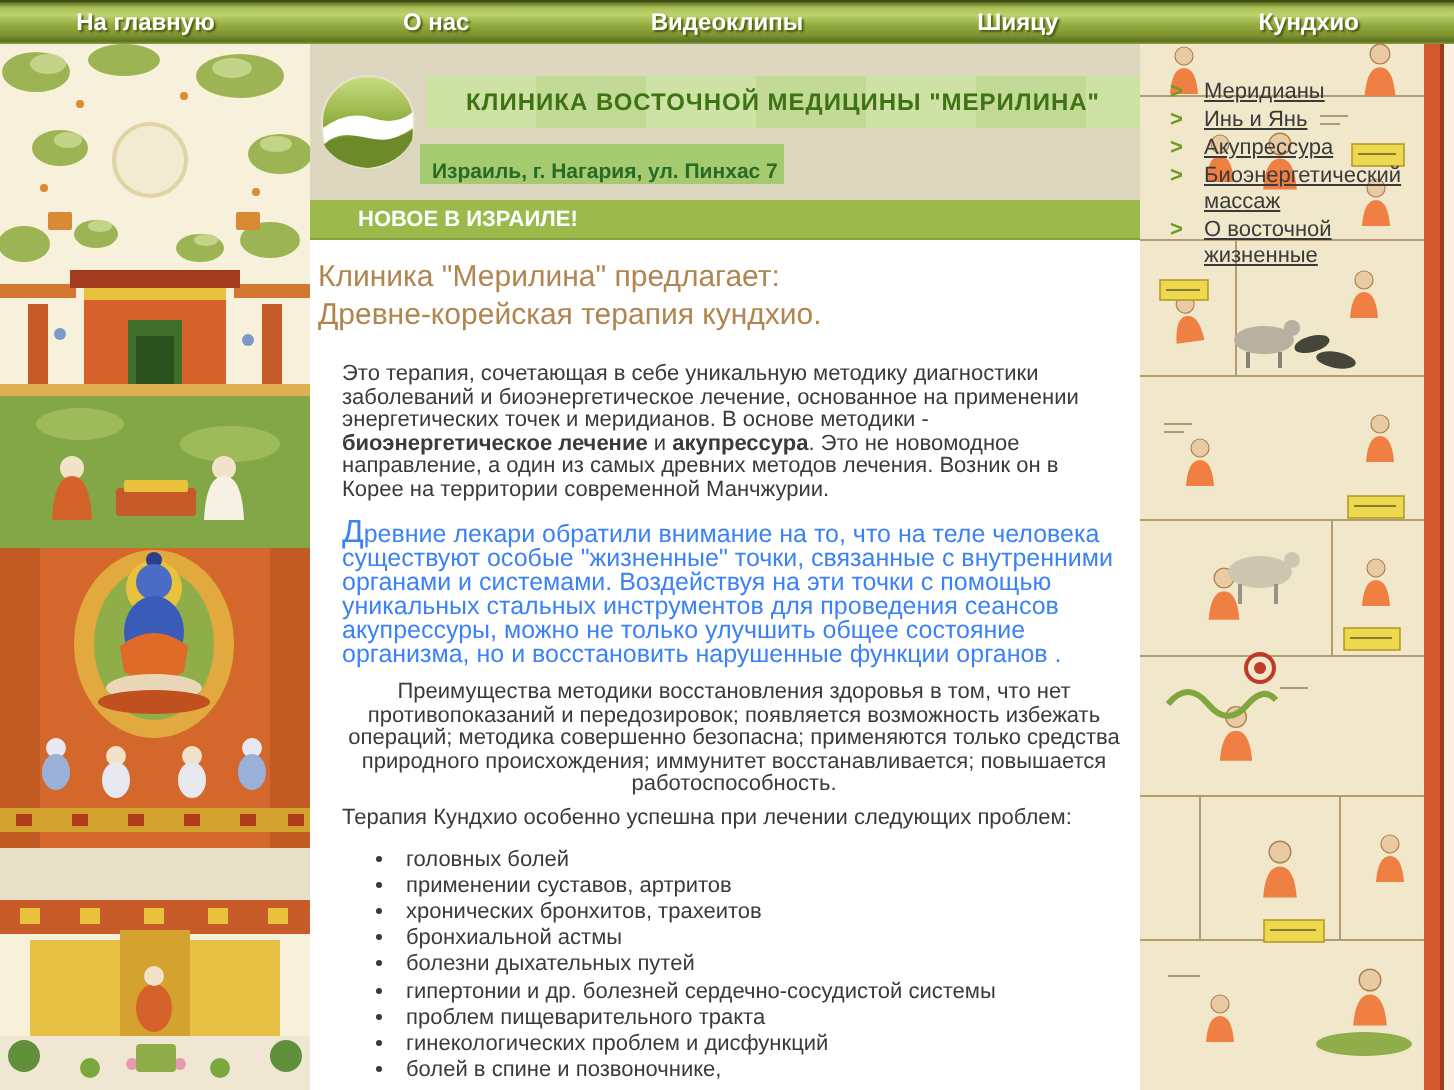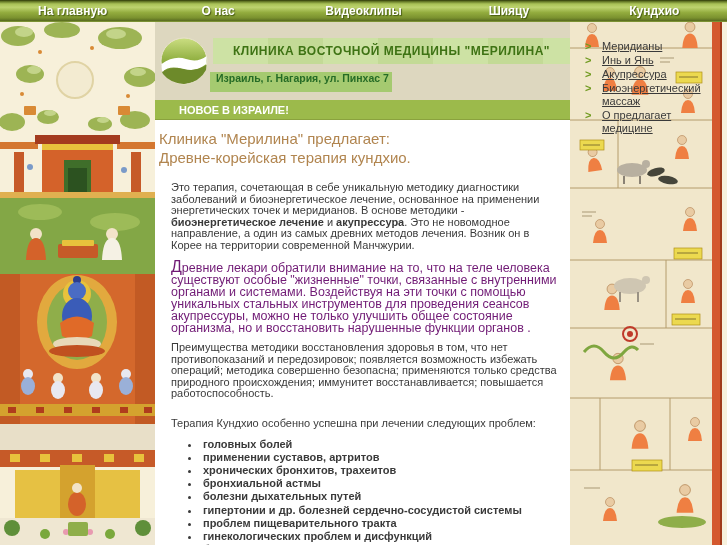--- a/index.html
+++ b/index.html
@@ -21,33 +21,33 @@
   .center-col{position:absolute;top:22px;left:155px;width:415px;height:523px;background:#ffffff;}
   .right-col{position:absolute;top:22px;left:570px;width:157px;height:523px;}
   
   .center-header{position:relative;height:78px;background:#ddd7bf;}
   .logo{position:absolute;left:5px;top:15px;width:48px;height:48px;}
   .title-strip{position:absolute;left:58px;top:16px;right:0;height:26px;
     background:repeating-linear-gradient(90deg,#cde2a4 0 55px,#c3da96 55px 110px);
     display:flex;align-items:center;justify-content:center;}
   .title-strip .t{color:#3e7314;font-weight:bold;font-size:12px;letter-spacing:.5px;}
   .addr-strip{position:absolute;left:55px;top:50px;width:182px;height:20px;background:#a5ca70;
-    display:flex;align-items:flex-start;}
+    display:flex;align-items:flex-end;}
   .addr{color:#266c26;font-weight:bold;font-size:10.5px;padding-left:6px;}
   .banner{height:20px;background:#9cba4b;color:#ffffff;font-weight:bold;font-size:11px;
     line-height:20px;padding-left:24px;box-sizing:border-box;border-bottom:1px solid #8aa23e;}
   
   .content{padding:9px 12px 0 4px;}
   .headline{color:#b1854f;font-size:15px;line-height:19px;margin:0;}
   .p1{font-size:11px;line-height:11.5px;color:#3a3a3a;margin:15px 0 10px 12px;width:390px;}
-  .p2{font-size:12.5px;line-height:12px;color:#701a75;margin:3px 0 0 12px;width:392px;}
+  .p2{font-size:12.5px;line-height:12px;color:#3b82f6;margin:3px 0 0 12px;width:392px;}
   .p2 .dropcap{font-size:16px;}
-  .p3{font-size:11px;line-height:11.5px;color:#3a3a3a;margin:8px 0 17px 12px;width:392px;}
+  .p3{font-size:11px;line-height:11.5px;color:#3a3a3a;margin:8px 0 4px 12px;width:392px;text-align:center;}
   .list-intro{font-size:11px;line-height:12px;color:#3a3a3a;margin:2px 0 0 12px;}
-  ul.problems{margin:9px 0 0 12px;padding-left:30px;font-size:11px;line-height:13.2px;color:#3a3a3a;font-weight:bold;}
+  ul.problems{margin:9px 0 0 12px;padding-left:30px;font-size:11px;line-height:13.2px;color:#3a3a3a;}
   ul.problems li{margin:0;padding-left:2px;}
   
   .right-art{position:absolute;top:0;left:0;width:157px;height:523px;}
   .side-links{position:absolute;top:18px;left:15px;width:130px;z-index:2;}
   .side-link-row{display:flex;margin-bottom:1px;cursor:pointer;}
   .arrow{color:#6f9a1f;font-weight:bold;font-size:11px;flex:0 0 17px;line-height:13px;}
   .side-link{font-size:11px;line-height:13px;color:#3a3a3a;text-decoration:underline;font-weight:normal;}
 </style>
 </head>
 <body>
@@ -328,16 +328,16 @@
     <div class="side-link-row">
       <span class="arrow">&gt;</span>
       <a class="side-link">Акупрессура</a>
     </div>
     <div class="side-link-row">
       <span class="arrow">&gt;</span>
       <a class="side-link">Биоэнергетический массаж</a>
     </div>
     <div class="side-link-row">
       <span class="arrow">&gt;</span>
-      <a class="side-link">О предлагает медицине</a>
+      <a class="side-link">О восточной жизненные</a>
     </div>
   </div>
 </div>
 
 </body></html>

